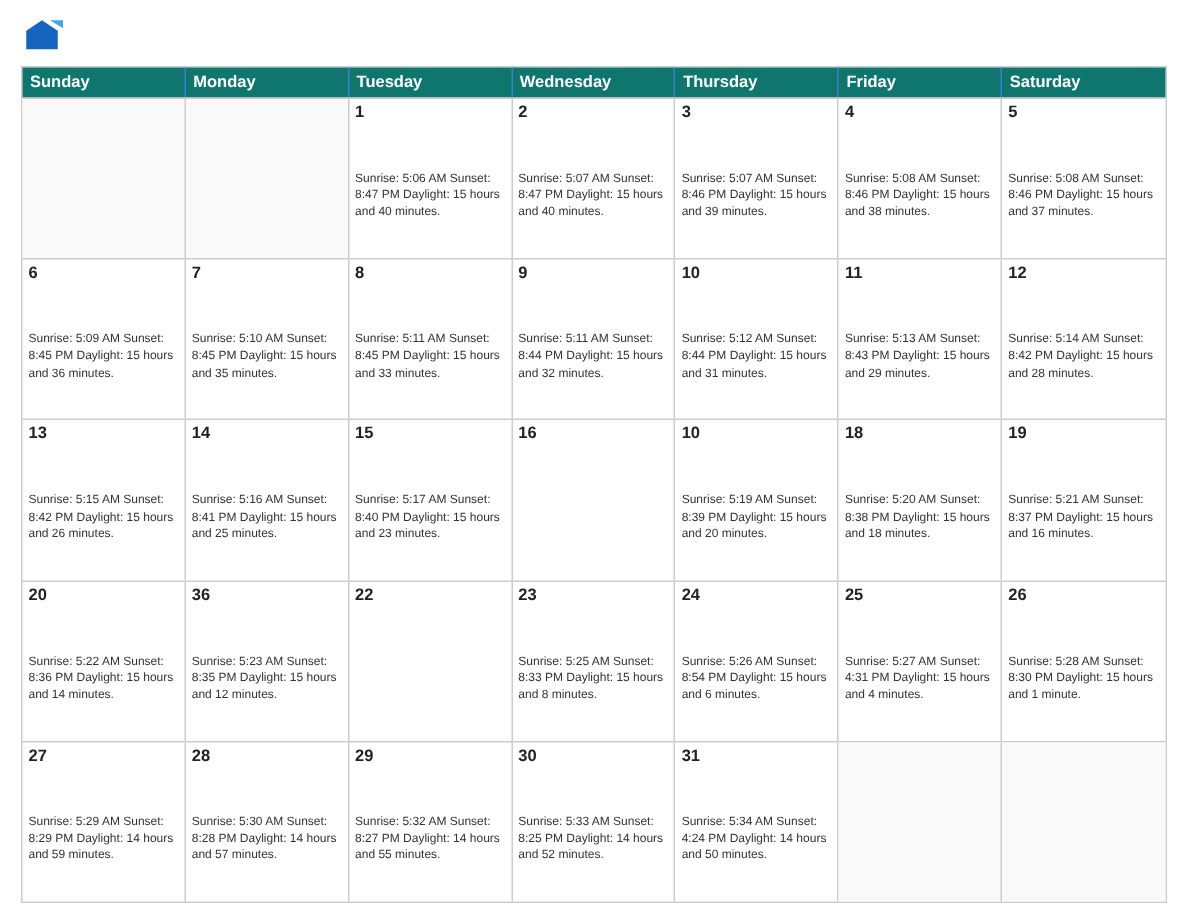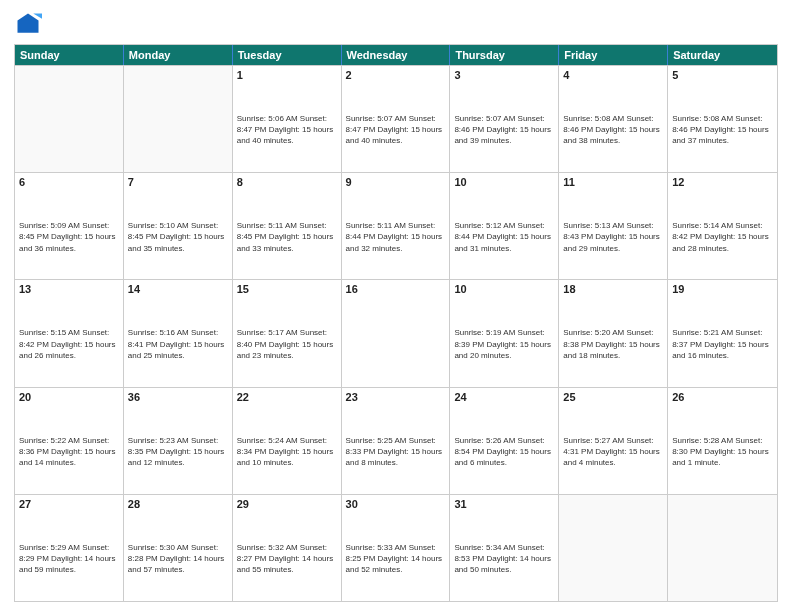--- a/index.html
+++ b/index.html
@@ -273,23 +273,20 @@
 Daylight: 15 hours and 14 minutes.</div>
           </div>
           <div class="cal-cell">
             <span class="day-num">36</span>
             <div class="day-info">Sunrise: 5:23 AM
 Sunset: 8:35 PM
 Daylight: 15 hours and 12 minutes.</div>
           </div>
           <div class="cal-cell">
             <span class="day-num">22</span>
-            <div class="day-info">Sunrise: 5:24 AM
-Sunset: 8:34 PM
-Daylight: 15 hours and 10 minutes.</div>
           </div>
           <div class="cal-cell">
             <span class="day-num">23</span>
             <div class="day-info">Sunrise: 5:25 AM
 Sunset: 8:33 PM
 Daylight: 15 hours and 8 minutes.</div>
           </div>
           <div class="cal-cell">
             <span class="day-num">24</span>
             <div class="day-info">Sunrise: 5:26 AM
@@ -330,21 +327,21 @@
           </div>
           <div class="cal-cell">
             <span class="day-num">30</span>
             <div class="day-info">Sunrise: 5:33 AM
 Sunset: 8:25 PM
 Daylight: 14 hours and 52 minutes.</div>
           </div>
           <div class="cal-cell">
             <span class="day-num">31</span>
             <div class="day-info">Sunrise: 5:34 AM
-Sunset: 8:53 PM
+Sunset: 4:24 PM
 Daylight: 14 hours and 50 minutes.</div>
           </div>
           <div class="cal-cell empty"></div>
           <div class="cal-cell empty"></div>
         </div>
       </div>
   </div>
 </div>
 
 </body></html>

